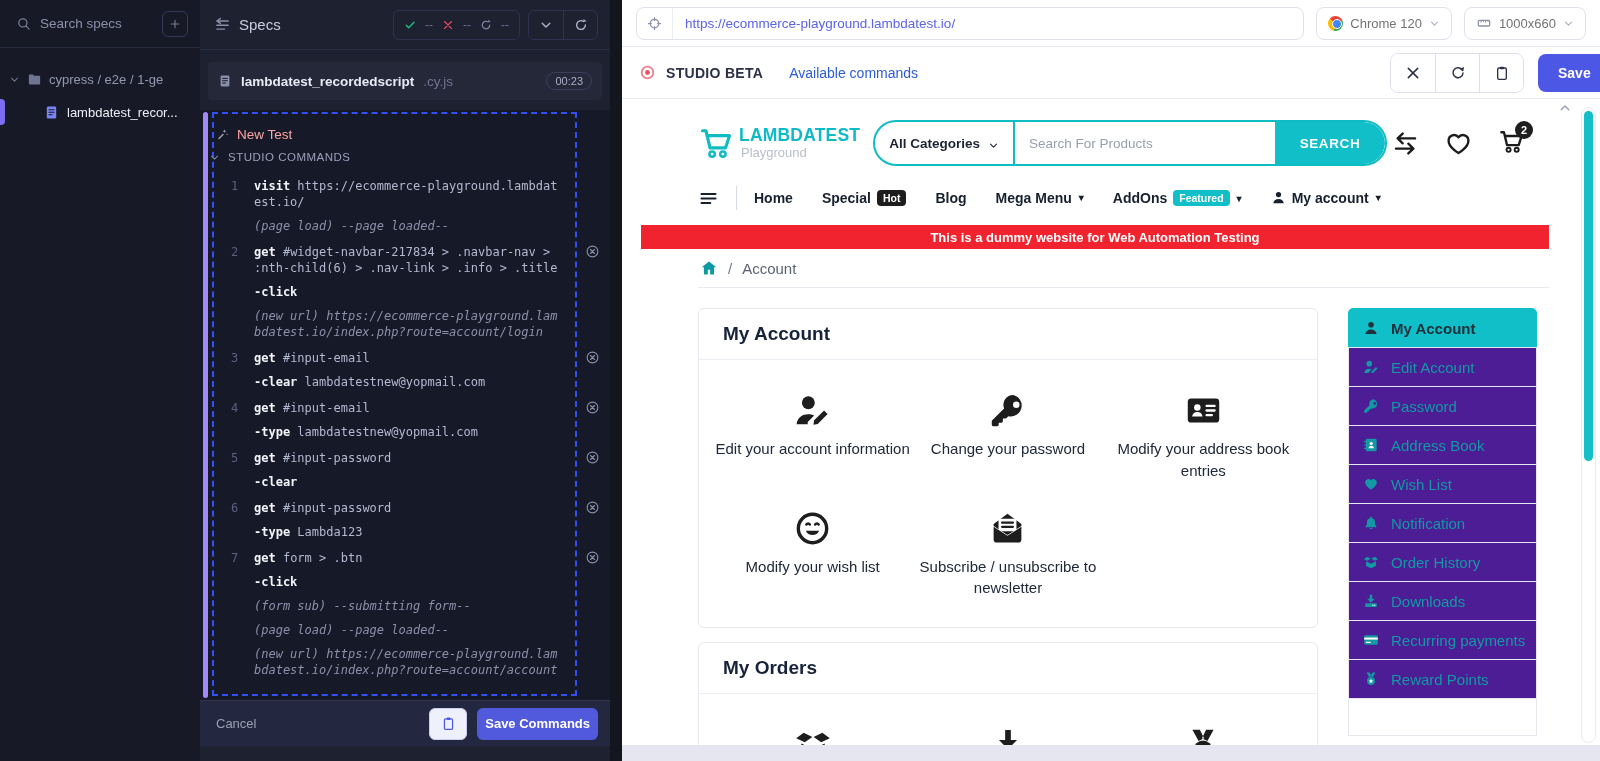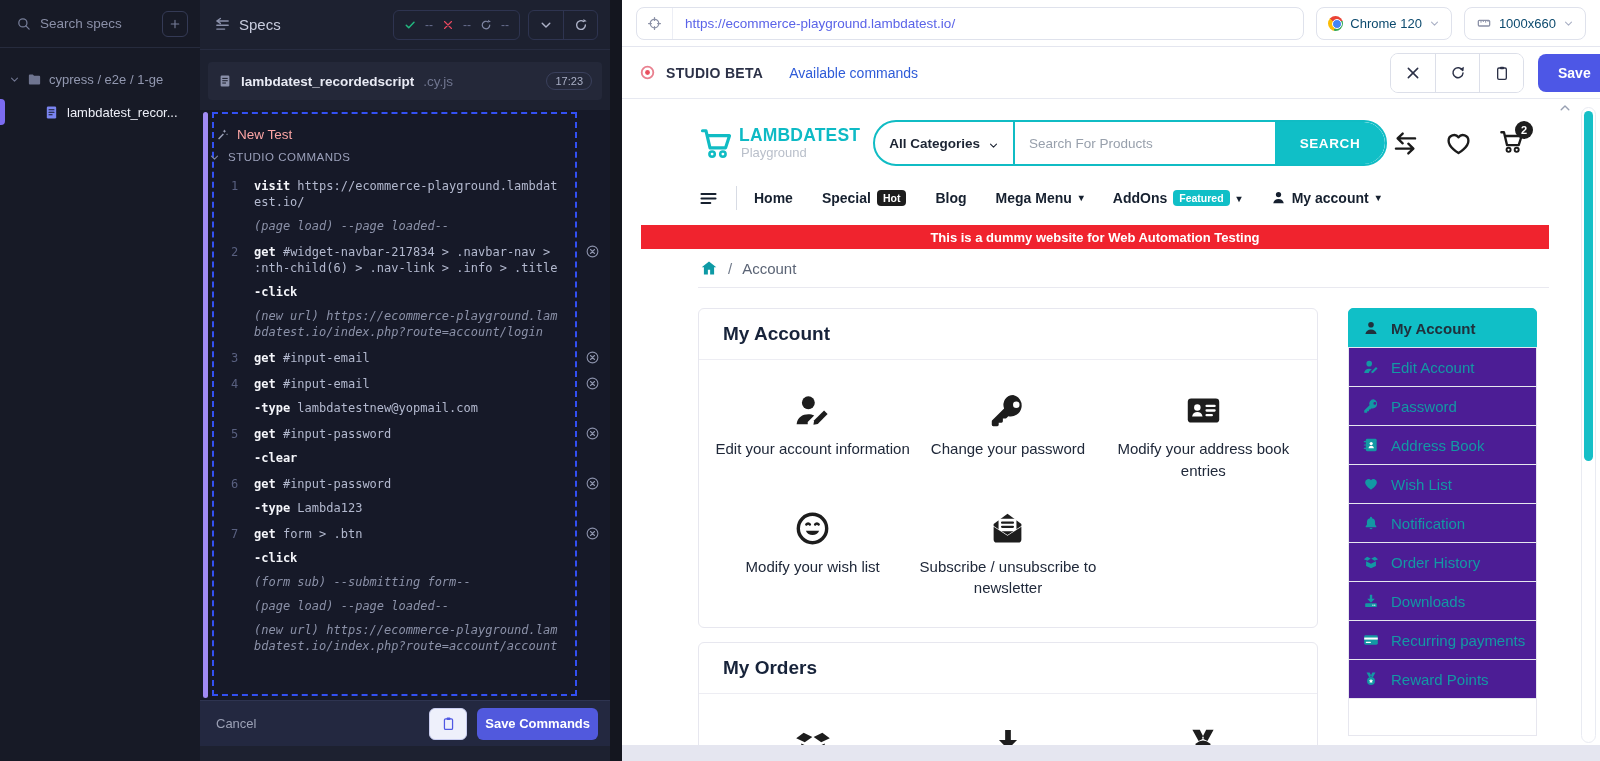--- a/index.html
+++ b/index.html
@@ -91,21 +91,21 @@
   .browser { flex:1; background:#fff; display:flex; flex-direction:column; overflow:hidden; }
   .topbar { height:47px; flex:none; display:flex; align-items:center; gap:12px; padding:0 14px;
     border-bottom:1px solid #e4e6ef; background:#fff; }
   .url-field { flex:1; max-width:676px; height:33px; border:1px solid #dfe2ec; border-radius:8px;
     display:flex; align-items:center; overflow:hidden; }
   .url-aim { width:36px; height:100%; display:flex; align-items:center; justify-content:center;
     color:#8a90a6; border-right:1px solid #eceef5; }
   .url-aim .ic { width:15px; height:15px; }
   .url-text { padding:0 12px; font-size:13.5px; color:#5a63e8; white-space:nowrap; }
   .select-box { height:33px; border:1px solid #dfe2ec; border-radius:8px; display:flex;
-    align-items:center; gap:7px; padding:0 11px; color:#0c4a6e; font-size:13px; cursor:pointer; }
+    align-items:center; gap:7px; padding:0 11px; color:#737373; font-size:13px; cursor:pointer; }
   .select-box .chev { width:11px; height:11px; color:#aab0c5; }
   .chrome-logo { width:15px; height:15px; border-radius:50%; position:relative; flex:none;
     background:conic-gradient(from -50deg,#ea4335 0 120deg,#34a853 0 240deg,#fbbc05 0 360deg); }
   .chrome-logo::after { content:""; position:absolute; left:3.5px; top:3.5px; width:8px; height:8px;
     border-radius:50%; background:#4285f4; border:1.5px solid #fff; }
   .ruler { width:16px; height:16px; color:#8a90a6; }
   .studio-bar { height:52px; flex:none; display:flex; align-items:center; padding:0 0 0 17px;
     border-bottom:1px solid #e7e9f1; background:#fff; }
   .rec-ic { width:17px; height:17px; color:#e9808f; position:relative; }
   .rec-ic svg circle:last-child { fill:#e9505f; }
@@ -300,21 +300,21 @@
 
     <div class="spec-row">
       <span class="ic">
           <svg viewBox="0 0 24 24" xmlns="http://www.w3.org/2000/svg">
             <rect x="4.5" y="2.5" width="15" height="19" rx="2" fill="currentColor"></rect>
             <path d="M8 7.5h8M8 11.5h8M8 15.5h5" stroke="#171a26" stroke-width="1.7" stroke-linecap="round"></path>
           </svg>
         </span>
       <span class="spec-name">lambdatest_recordedscript</span>
         <span class="spec-ext">.cy.js</span>
-      <span class="spec-time">17:23</span>
+      <span class="spec-time">00:23</span>
     </div>
 
     <div class="studio-wrap">
       <span class="studio-strip"></span>
       <div class="studio-box">
         <div class="test-title">
           <span class="ic">
               <svg viewBox="0 0 24 24" xmlns="http://www.w3.org/2000/svg">
                 <path d="M3.8 19.2l8.9-8.9 1.9 1.9-8.9 8.9z" fill="currentColor"></path>
                 <path d="M15.6 2.6l1 2.2 2.2 1-2.2 1-1 2.2-1-2.2-2.2-1 2.2-1zM20.4 9.6l.6 1.4 1.4.6-1.4.6-.6 1.4-.6-1.4-1.4-.6 1.4-.6z" fill="currentColor"></path>
@@ -367,20 +367,25 @@
     <span class="cmd-num">3</span>
     <span class="cmd-body"><span class="cmd-name">get</span> <span class="cmd-msg">#input-email</span></span>
     <button class="cmd-remove">
       <span class="ic">
                   <svg viewBox="0 0 24 24" xmlns="http://www.w3.org/2000/svg">
                     <circle cx="12" cy="12" r="8.6" fill="none" stroke="currentColor" stroke-width="1.7"></circle>
                     <path d="M8.8 8.8l6.4 6.4M15.2 8.8l-6.4 6.4" stroke="currentColor" stroke-width="1.7" stroke-linecap="round"></path>
                   </svg>
                 </span>
     </button>
+  </div>
+            <div class="cmd-row">
+    <span class="cmd-num"></span>
+    <span class="cmd-body"><span class="cmd-name">-clear</span> <span class="cmd-msg">lambdatestnew@yopmail.com</span></span>
+
   </div>
             <div class="cmd-row main">
     <span class="cmd-num">4</span>
     <span class="cmd-body"><span class="cmd-name">get</span> <span class="cmd-msg">#input-email</span></span>
     <button class="cmd-remove">
       <span class="ic">
                   <svg viewBox="0 0 24 24" xmlns="http://www.w3.org/2000/svg">
                     <circle cx="12" cy="12" r="8.6" fill="none" stroke="currentColor" stroke-width="1.7"></circle>
                     <path d="M8.8 8.8l6.4 6.4M15.2 8.8l-6.4 6.4" stroke="currentColor" stroke-width="1.7" stroke-linecap="round"></path>
                   </svg>

